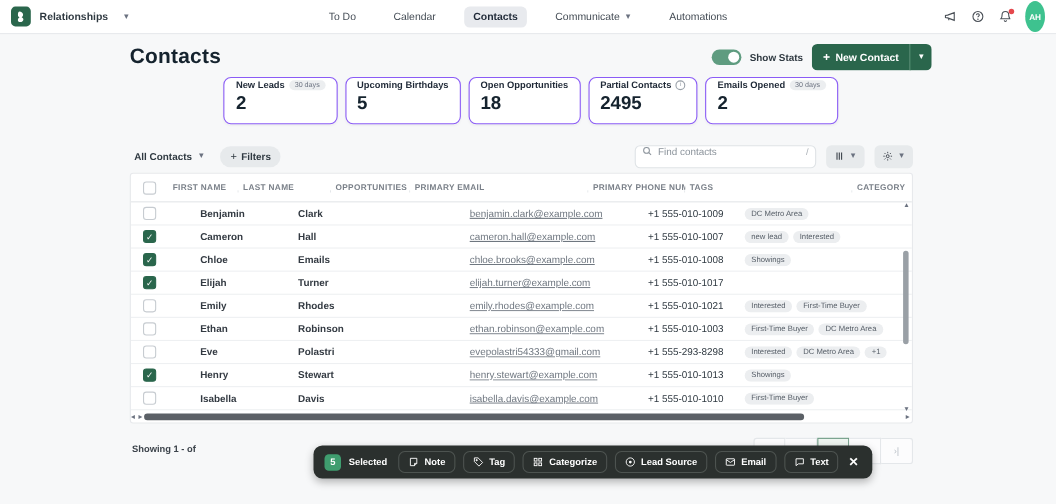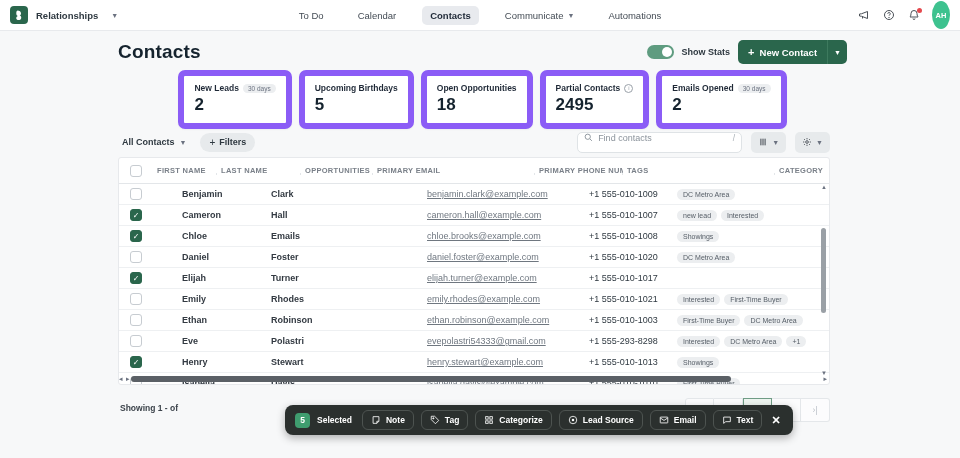--- a/index.html
+++ b/index.html
@@ -24,21 +24,21 @@
   .head-right { margin-left:auto; display:flex; align-items:center; gap:8px; }
   .toggle { width:27px; height:14px; border-radius:8px; background:#5f9c80; position:relative; cursor:pointer; }
   .toggle .knob { position:absolute; right:2px; top:2px; width:10px; height:10px; border-radius:50%; background:#fff; }
   .showstats { font-size:9px; font-weight:bold; color:#2f3941; }
   .btn-new { display:flex; align-items:stretch; border-radius:5px; overflow:hidden; cursor:pointer; }
   .btn-new-main { background:#2a664c; color:#fff; font-size:9.5px; font-weight:bold; padding:6px 10px; display:flex; align-items:center; gap:5px; }
   .btn-new-caret { background:#2a664c; border-left:1px solid #3d7a5e; color:#fff; display:flex; align-items:center; padding:0 6px; font-size:7px; }
 
   
   .stats { position:absolute; left:118px; top:70px; width:729px; display:flex; justify-content:center; gap:7px; }
-  .card { background:#fff; border:6px solid #8b5cf6; border-radius:7px; box-shadow:0 1px 2px rgba(0,0,0,.04); padding:7px 10px 8px; min-width:80px; }
+  .card { background:#fff; border:1px solid #8b5cf6; border-radius:7px; box-shadow:0 1px 2px rgba(0,0,0,.04); padding:1px 10px 8px; min-width:80px; }
   .card-top { display:flex; align-items:center; gap:4px; white-space:nowrap; }
   .card-label { font-size:8.5px; font-weight:bold; color:#1f2937; }
   .mini-badge { background:#eceef0; color:#6b7280; font-size:6.5px; padding:1px 5px; border-radius:7px; }
   .info-ic { width:9px; height:9px; border:1px solid #9aa1a9; border-radius:50%; color:#9aa1a9; font-size:6px; display:inline-flex; align-items:center; justify-content:center; font-style:normal; }
   .card-value { font-size:17px; font-weight:bold; color:#15232e; margin-top:2px; }
 
   
   .filterbar { position:absolute; left:118px; top:131px; width:712px; height:22px; display:flex; align-items:center; }
   .view-sel { display:flex; align-items:center; gap:5px; font-size:9px; font-weight:bold; color:#2f3941; cursor:pointer; margin-left:4px; }
   .btn-filters { margin-left:14px; background:#e7eaec; border-radius:12px; font-size:9px; font-weight:bold; color:#2f3941; padding:4px 9px; display:flex; align-items:center; gap:4px; cursor:pointer; }
@@ -300,32 +300,20 @@
         <div class="cell name c-0">Chloe</div>
         <div class="cell name c-1">Emails</div>
         <div class="cell c-2"></div>
         <div class="cell c-3"><span class="email">chloe.brooks@example.com</span></div>
         <div class="cell c-4">+1 555-010-1008</div>
         <div class="cell c-5"><span class="tag">Showings</span></div>
         <div class="cell c-6"><span class="cat" style="background: rgb(252, 240, 210); color: rgb(143, 106, 29);">Client</span></div>
       </div>
       <div class="row">
         <div class="c-check">
-          <div class="cb"></div>
-        </div>
-        <div class="cell name c-0">Daniel</div>
-        <div class="cell name c-1">Foster</div>
-        <div class="cell c-2"></div>
-        <div class="cell c-3"><span class="email">daniel.foster@example.com</span></div>
-        <div class="cell c-4">+1 555-010-1020</div>
-        <div class="cell c-5"><span class="tag">DC Metro Area</span></div>
-        <div class="cell c-6"><span class="cat" style="background: rgb(231, 226, 248); color: rgb(109, 85, 200);">Vendor</span></div>
-      </div>
-      <div class="row">
-        <div class="c-check">
           <div class="cb checked">✓</div>
         </div>
         <div class="cell name c-0">Elijah</div>
         <div class="cell name c-1">Turner</div>
         <div class="cell c-2"></div>
         <div class="cell c-3"><span class="email">elijah.turner@example.com</span></div>
         <div class="cell c-4">+1 555-010-1017</div>
         <div class="cell c-5"></div>
         <div class="cell c-6"><span class="cat" style="background: rgb(219, 230, 250); color: rgb(60, 106, 209);">Agent</span></div>
       </div>

